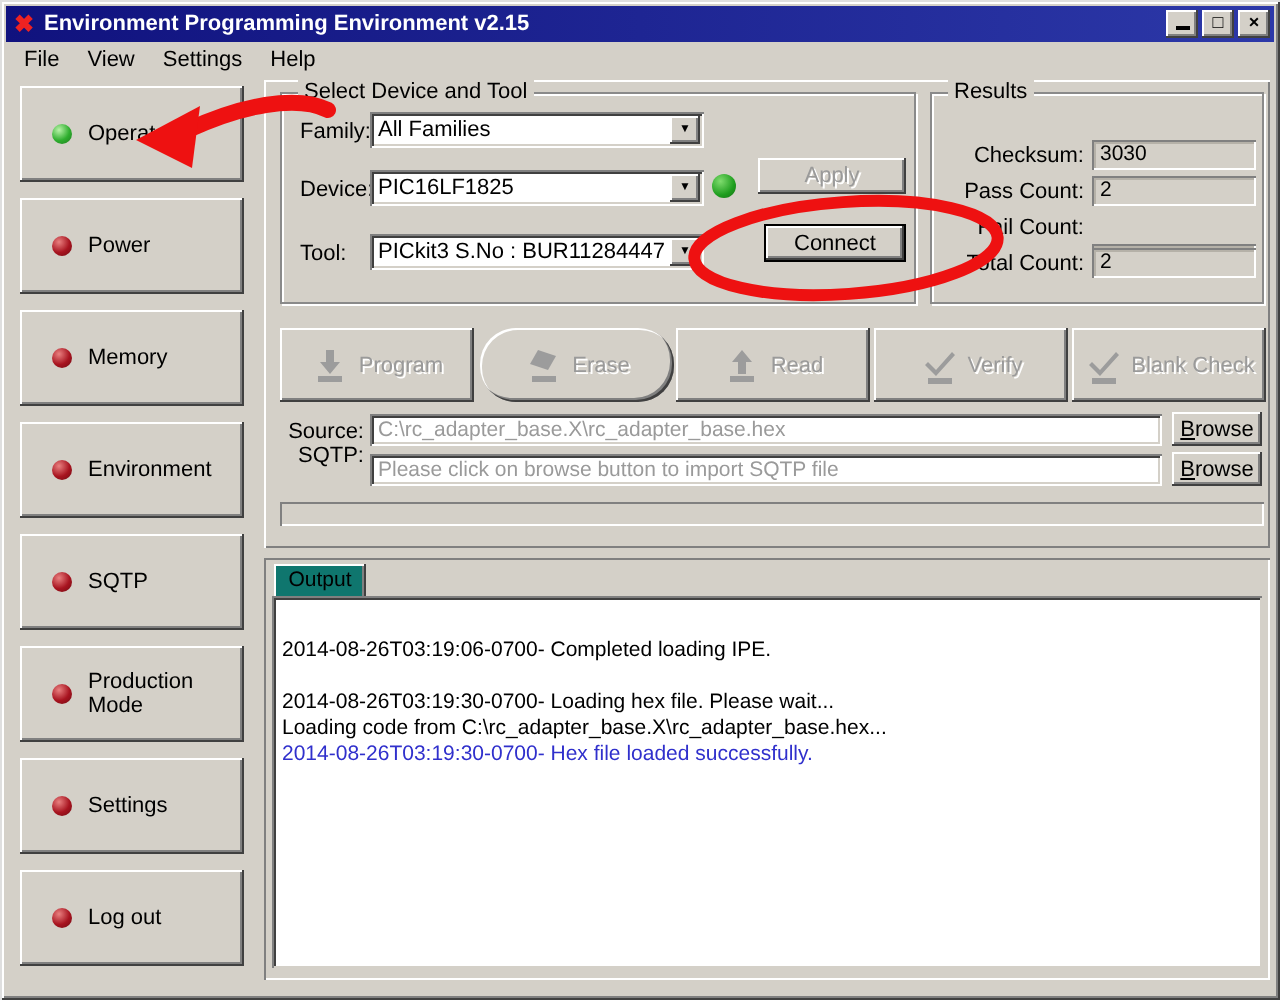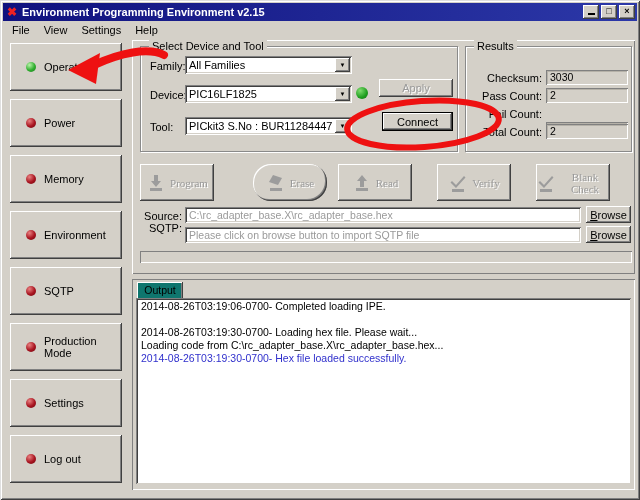--- a/index.html
+++ b/index.html
@@ -61,40 +61,40 @@
   .btn.disabled { color: #9a9a9a; text-shadow: 1px 1px 0 #fff; }
   .btn.default-btn { border: 1px solid #000; }
   .status-dot { position: absolute; width: 12px; height: 12px; border-radius: 50%;
     background: radial-gradient(circle at 35% 30%, #7fdc6e, #1f9e1f 60%, #157015); }
   
   .res-field { position: absolute; height: 15px; width: 82px; background: #d4d0c8;
     font-size: 10.5px; padding: 1px 4px; overflow: hidden;
     box-shadow: inset 1px 1px 0 #808080, inset -1px -1px 0 #fff, inset 2px 2px 0 #b5b1a8; }
   .fail-red { color: var(--fail_text, #f06a6a); }
   
-  .action-btn { width: 74px; height: 37px; gap: 4px; font-family: Liberation Serif, serif; }
+  .action-btn { width: 97px; height: 37px; gap: 4px; }
   .action-btn svg { flex: 0 0 auto; }
   
   .file-field { position: absolute; height: 16px; font-size: 10.5px; color: #9a9a9a;
     padding: 2px 4px; white-space: nowrap; overflow: hidden; background: #fff;
     box-shadow: inset 1px 1px 0 #808080, inset -1px -1px 0 #fff,
                 inset 2px 2px 0 #404040, inset -2px -2px 0 #d4d0c8; }
   .browse-btn { width: 45px; height: 17px; }
   .browse-label { display: block; }
   .browse-label::first-letter { text-decoration: underline; }
   .progress-bar { position: absolute; left: 140px; top: 251px; width: 492px; height: 12px;
     background: #d4d0c8; box-shadow: inset 1px 1px 0 #808080, inset -1px -1px 0 #fff; }
   
   .output-panel { position: absolute; left: 132px; top: 279px; width: 503px; height: 211px;
     box-shadow: inset 1px 1px 0 #808080, inset -1px -1px 0 #fff; }
   .output-tab { position: absolute; left: 137px; top: 282px; width: 46px; height: 16px;
     background: #0f766e; font-size: 10.5px; text-align: center; line-height: 16px;
     box-shadow: inset -1px 0 0 #404040, inset 1px 1px 0 #fff, inset -2px 0 0 #808080; }
   .log-area { position: absolute; left: 136px; top: 298px; width: 495px; height: 186px;
-    background: #fff; padding: 2px 5px; overflow: hidden;
+    background: #fff; padding: 21px 5px; overflow: hidden;
     box-shadow: inset 1px 1px 0 #808080, inset -1px -1px 0 #d4d0c8, inset 2px 2px 0 #404040; }
   .log-line { font-size: 10.5px; line-height: 13px; min-height: 13px;
     white-space: pre; color: #000; }
   .log-blue { color: var(--log_blue, #3030cc); }
   
   .annotation-svg { position: absolute; inset: 0; width: 100%; height: 100%;
     pointer-events: none; z-index: 60; }
   .anno-stroke { stroke: var(--annotation, #ee1111); fill: none;
     stroke-linecap: round; stroke-linejoin: round; }
   .anno-fill { fill: var(--annotation, #ee1111); }
@@ -192,21 +192,21 @@
 
   <div class="btn raised disabled action-btn" style="left:140px; top:164px;">
     <svg width="20" height="18" viewBox="0 0 20 18">
         <g fill="#9c9c9c">
           <polygon points="8,1 12,1 12,7 15,7 10,13 5,7 8,7"></polygon>
           <rect x="4" y="14" width="12" height="3"></rect>
         </g>
       </svg>
     <span>Program</span>
   </div>
-  <div class="btn raised disabled action-btn" style="left:253px; top:164px;border-radius:18px;">
+  <div class="btn raised disabled action-btn" style="left:240px; top:164px;border-radius:18px;">
     <svg width="20" height="18" viewBox="0 0 20 18">
         <g fill="#9c9c9c">
           <polygon points="7,1 16,4 12,11 3,8"></polygon>
           <rect x="4" y="14" width="12" height="3"></rect>
         </g>
       </svg>
     <span>Erase</span>
   </div>
   <div class="btn raised disabled action-btn" style="left:338px; top:164px;">
     <svg width="20" height="18" viewBox="0 0 20 18">

